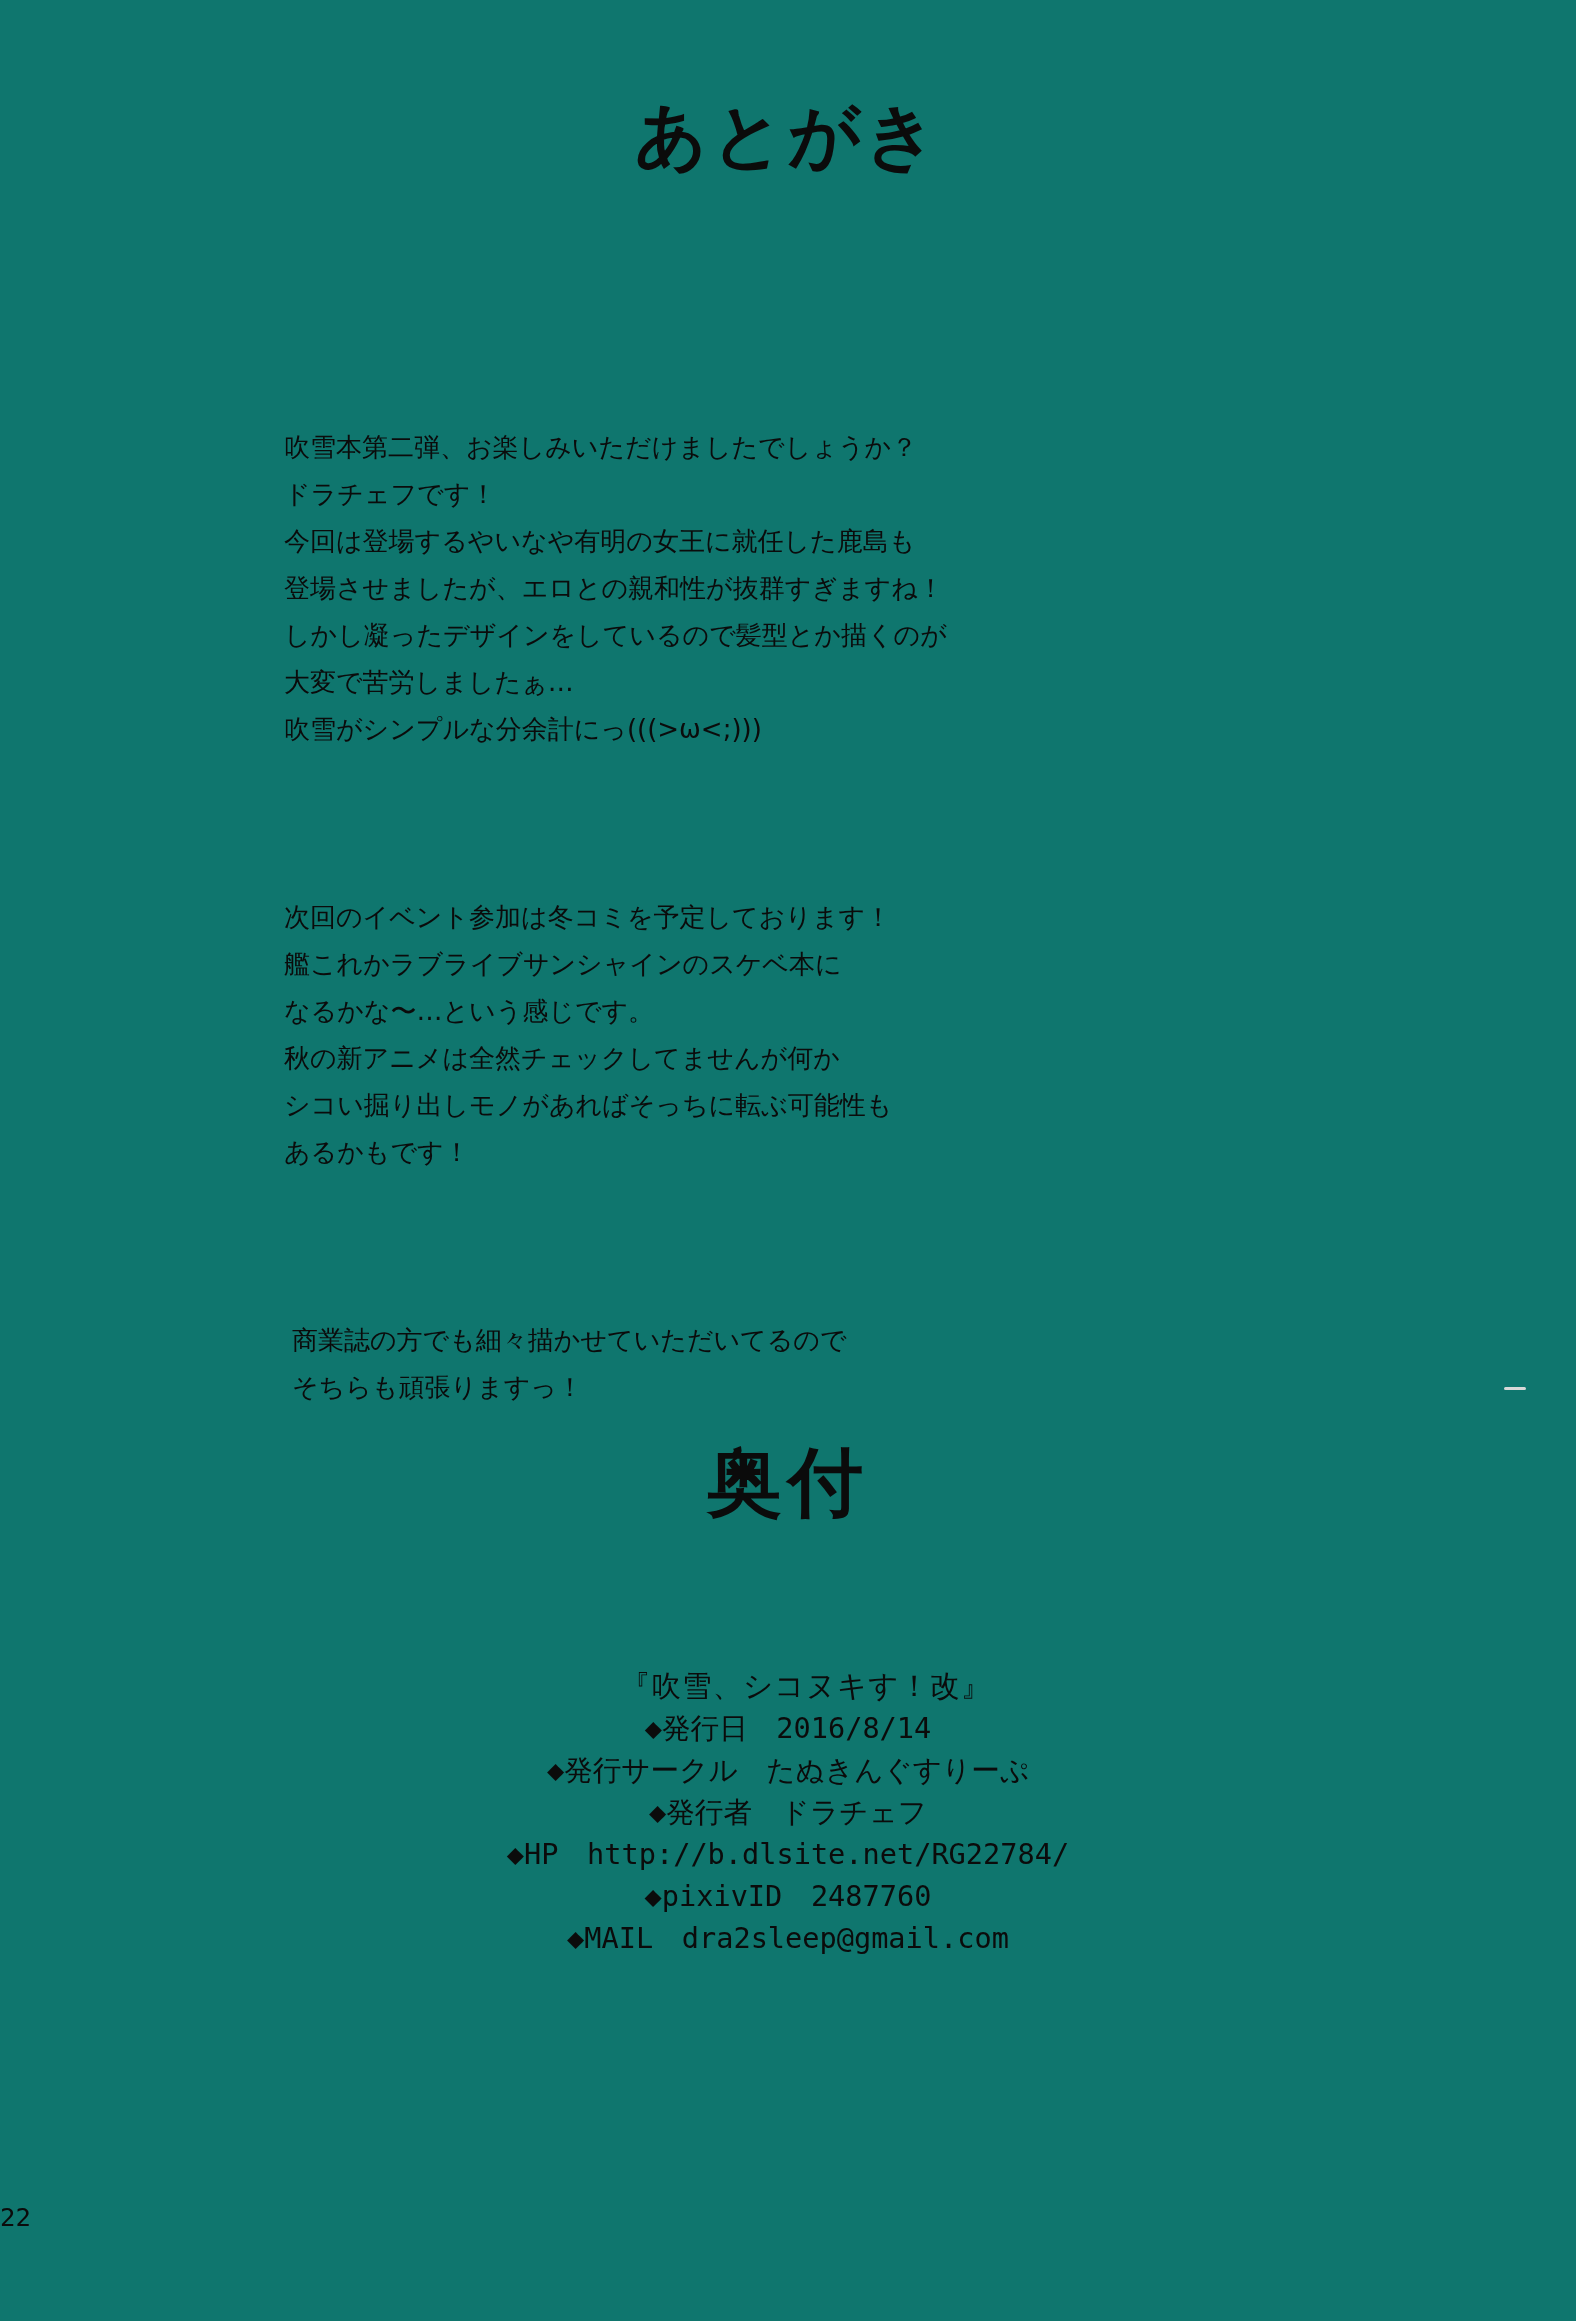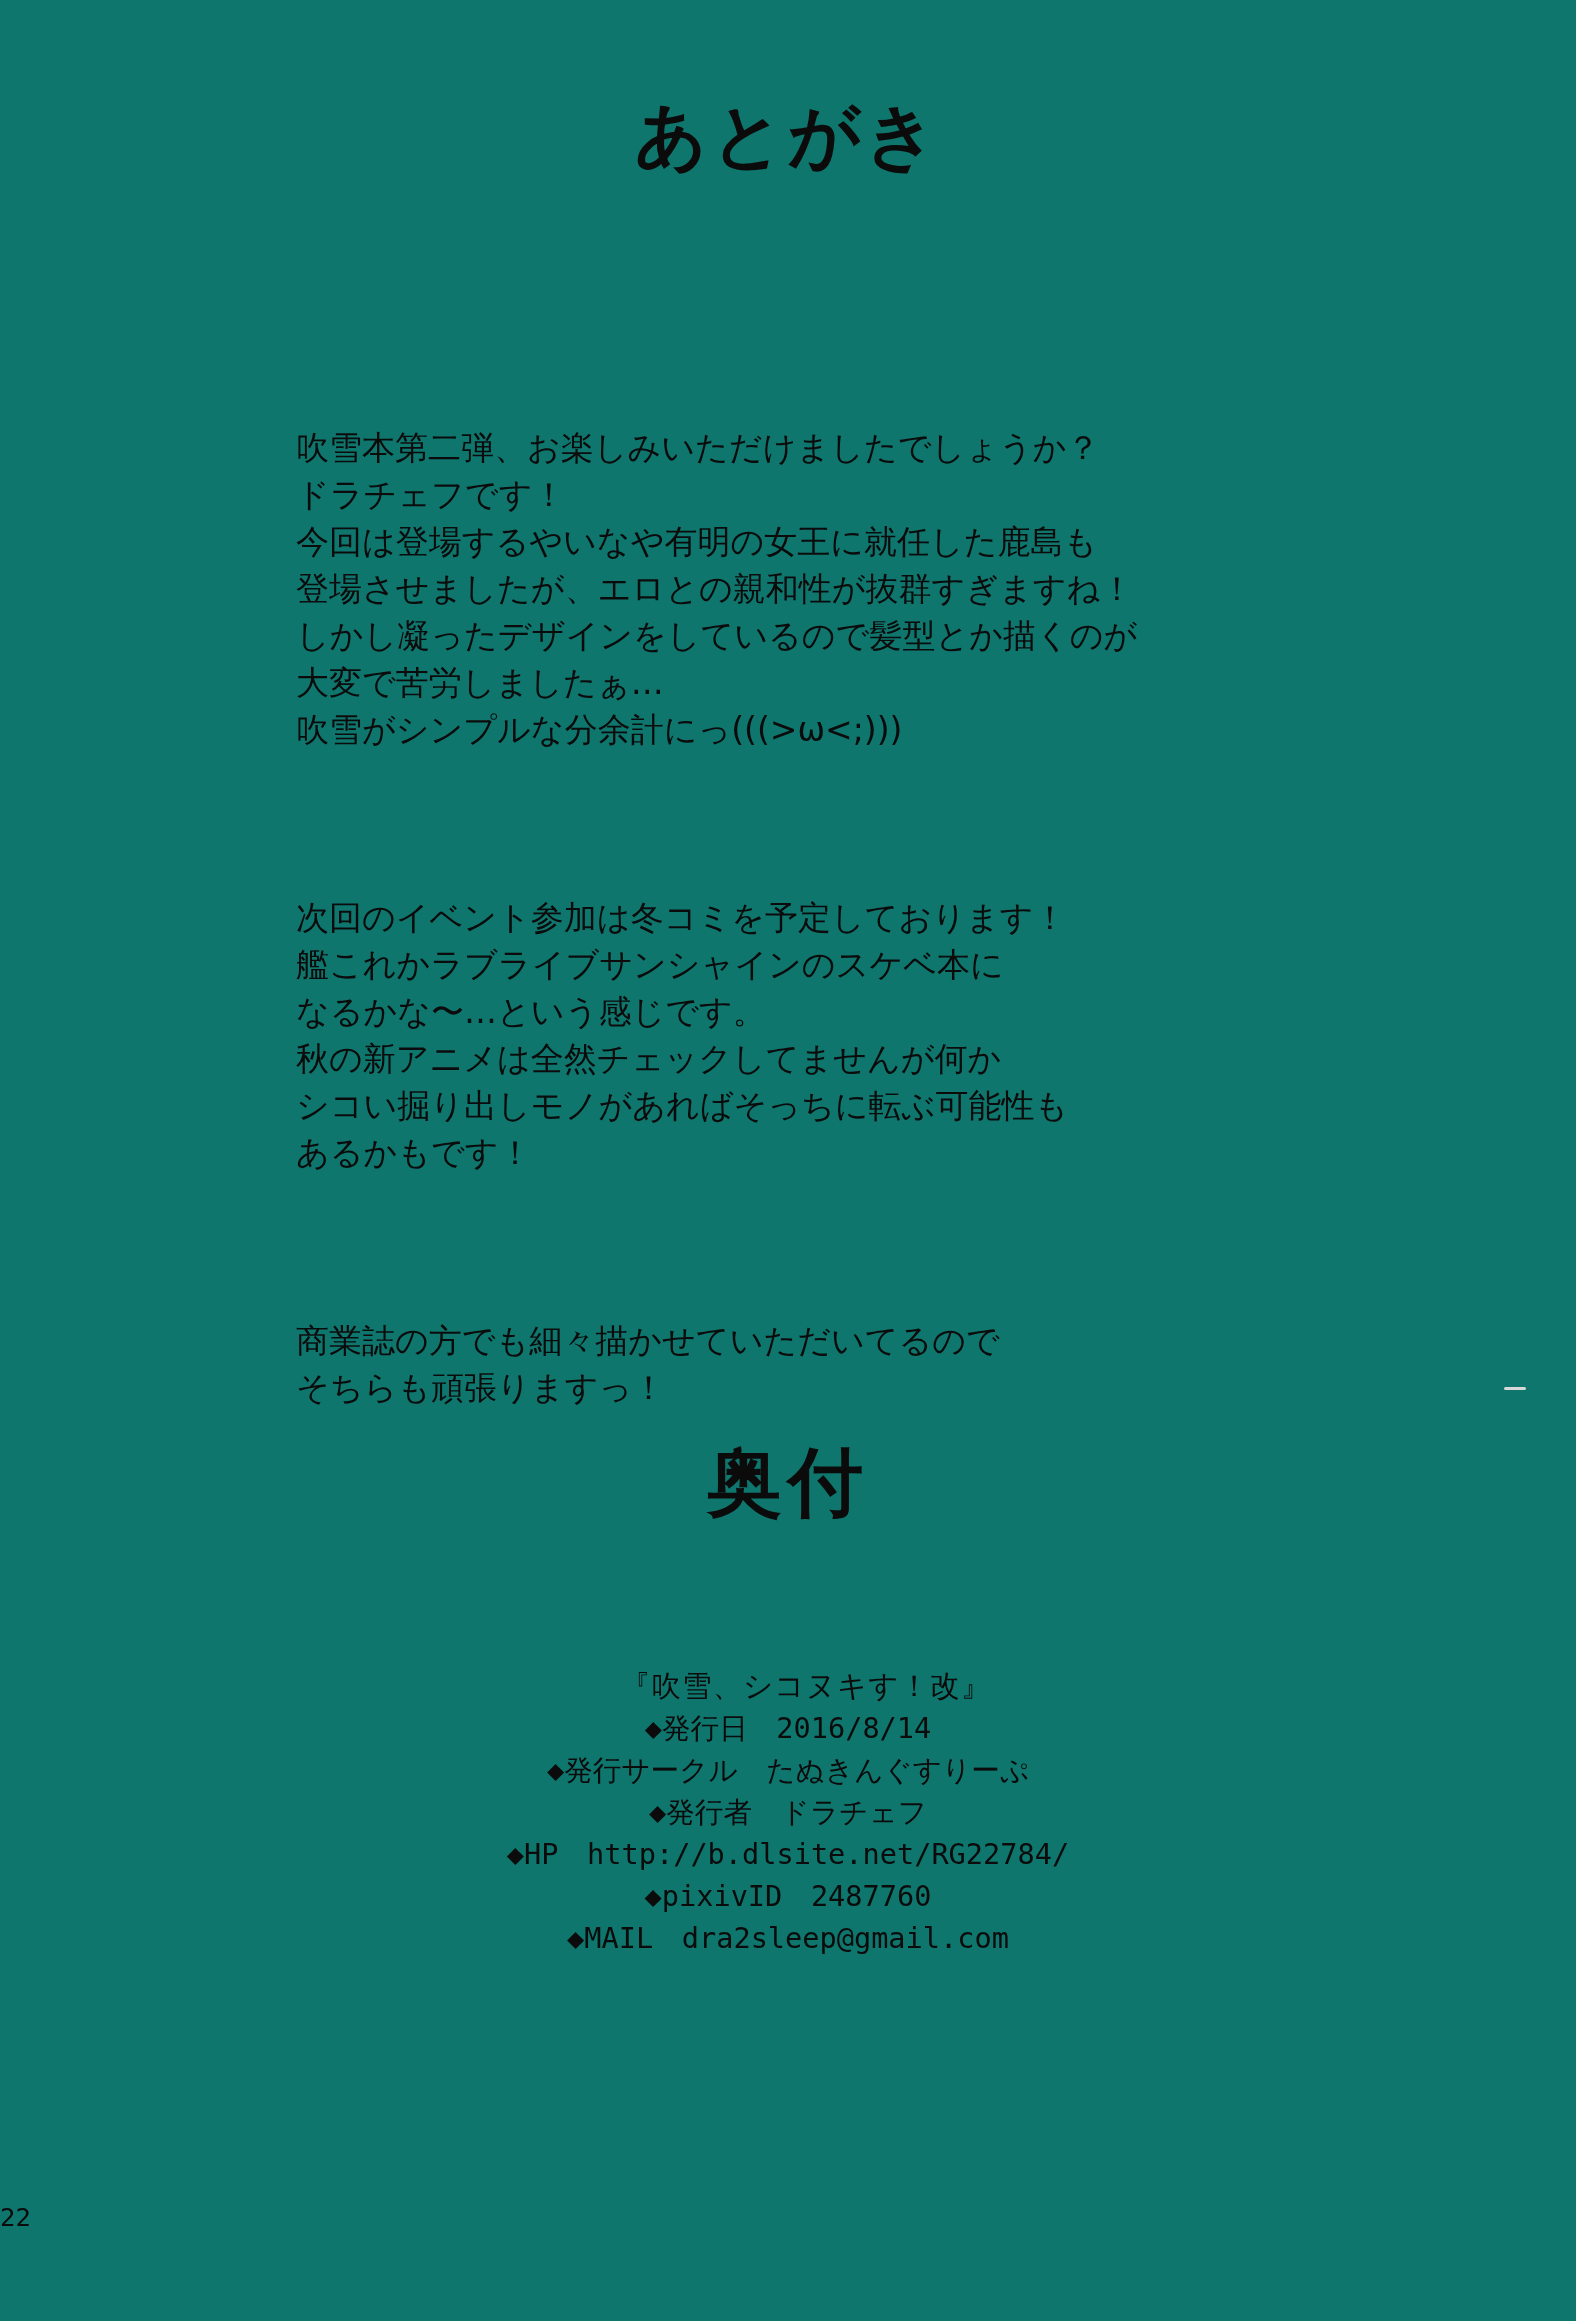--- a/index.html
+++ b/index.html
@@ -33,33 +33,33 @@
     font-weight: bold;
     font-size: 71px;
     letter-spacing: 3.9px;
     color: #0b0b0b;
   }
 
   
   .afterword-body {
     position: absolute;
     top: 330px;
-    left: 296px;
+    left: 284px;
     width: 1034px;
     font-family: "DejaVu Sans", "Liberation Sans", sans-serif;
-    font-size: 33px;
+    font-size: 26px;
     line-height: 47px;
     color: #0b0b0b;
     white-space: pre-wrap;
   }
   .para {
     margin: 0 0 47px 0;
     white-space: pre-wrap;
   }
-  .para:last-child { margin-bottom: 0; }
+  .para:last-child { margin-bottom: 0; margin-left: 8px; }
 
   
   .colophon-title {
     position: absolute;
     top: 1433px;
     left: 0;
     width: 1576px;
     text-align: center;
     font-family: "DejaVu Sans", "Liberation Sans", sans-serif;
     font-weight: bold;

